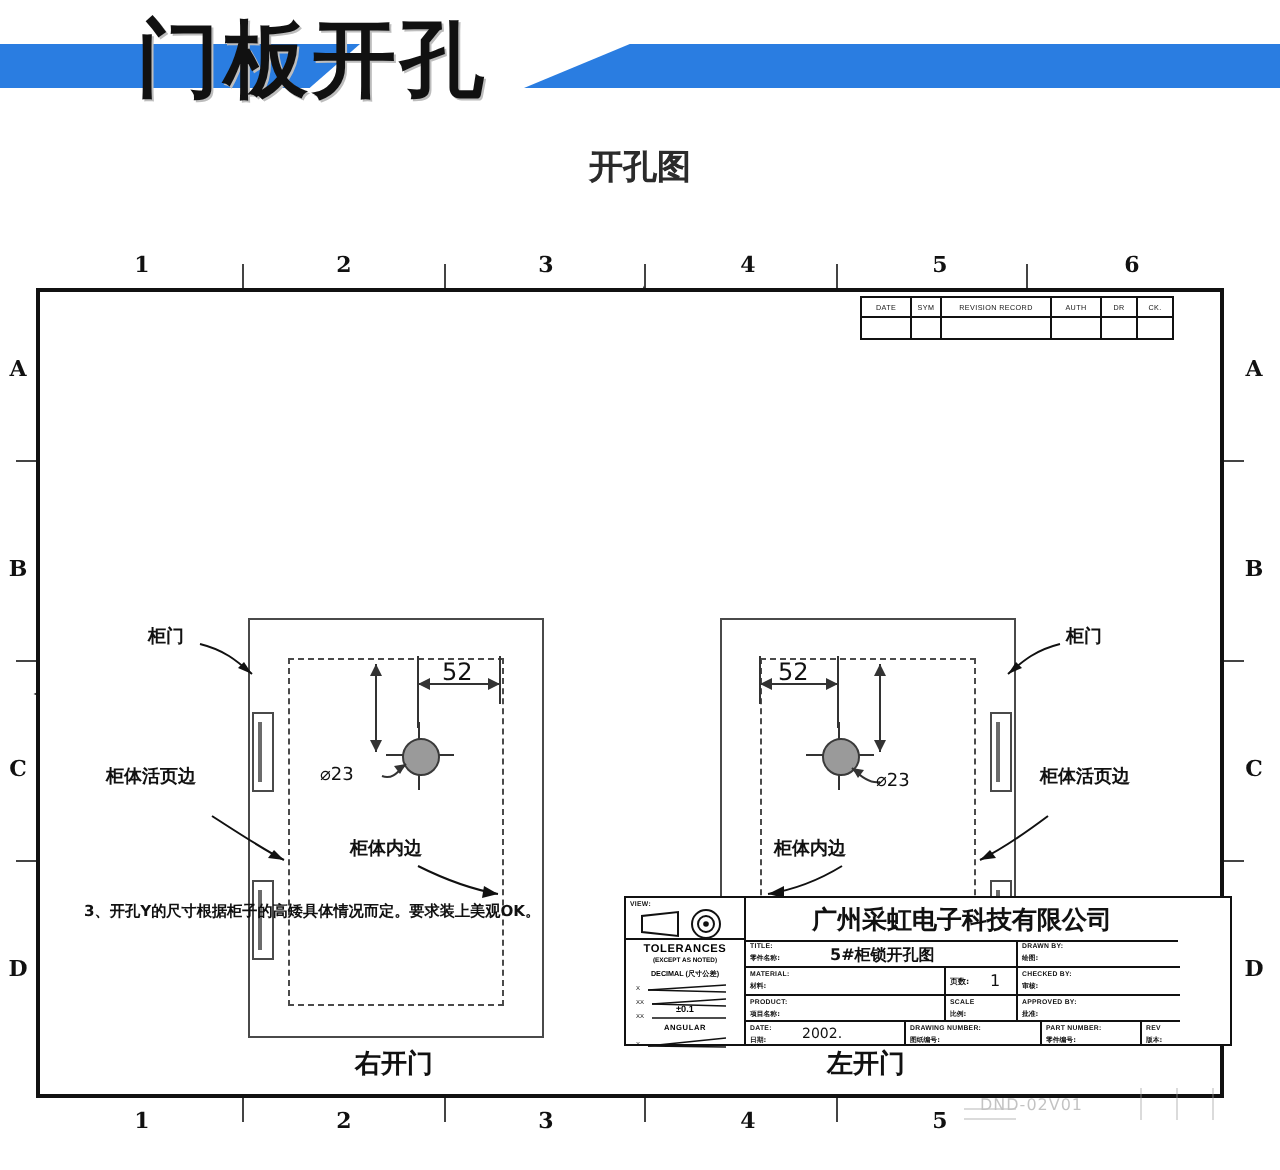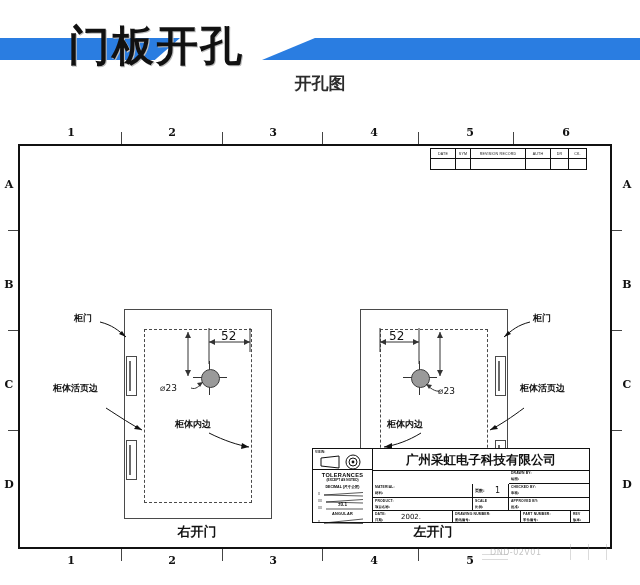--- a/index.html
+++ b/index.html
@@ -3,21 +3,21 @@
 <meta charset="utf-8">
 <style>
   html,body{margin:0;padding:0;}
   body{
     width:640px;height:585px;
     background:#ffffff;
     font-family:"Liberation Sans","DejaVu Sans",sans-serif;
     position:relative;overflow:hidden;
   }
   
-  #header{position:absolute;left:0;top:16px;width:596px;height:62px;}
+  #header{position:absolute;left:0;top:0;width:596px;height:62px;}
   .bar{position:absolute;top:22px;height:22px;background:#2a7de1;}
   .bar-left{left:0;width:180px;
     clip-path:polygon(0 0,100% 0,86% 100%,0 100%);}
   .bar-right{left:262px;width:378px;
     clip-path:polygon(14% 0,100% 0,100% 100%,0 100%);}
   #page-title{
     position:absolute;left:68px;top:2px;
     font-family:"DejaVu Sans",sans-serif;
     font-size:42px;font-weight:bold;color:#111;letter-spacing:2px;
     line-height:56px;white-space:nowrap;z-index:3;
@@ -63,21 +63,21 @@
   .viewcap{position:absolute;font-family:"DejaVu Serif","Liberation Serif",serif;
     font-size:13px;font-weight:bold;color:#111;text-align:center;width:120px;}
   svg.over{position:absolute;left:0;top:0;overflow:visible;pointer-events:none;}
   
   #notes{position:absolute;left:26px;top:330px;width:300px;}
   #notes .nhead{font-family:"DejaVu Sans",sans-serif;font-size:8px;font-weight:bold;
     color:#111;margin-bottom:3px;}
   #notes .nline{font-family:"DejaVu Sans",sans-serif;font-size:7.6px;font-weight:bold;
     color:#111;margin-left:16px;line-height:11px;white-space:nowrap;}
   
-  #titleblock{position:absolute;left:312px;top:328px;width:278px;height:75px;
+  #titleblock{position:absolute;left:312px;top:328px;width:304px;height:75px;
     border:1px solid #111;box-sizing:border-box;background:#fff;}
   #titleblock .cell{position:absolute;box-sizing:border-box;border-right:1px solid #111;
     border-bottom:1px solid #111;}
   .tb-lab{position:absolute;left:2px;top:1px;font-size:3.4px;font-weight:bold;
     font-family:"Liberation Sans",sans-serif;color:#111;letter-spacing:.15px;}
   .tb-lab2{position:absolute;left:2px;top:7px;font-size:3.4px;font-weight:bold;
     font-family:"DejaVu Sans",sans-serif;color:#111;}
   .tb-val{position:absolute;font-family:"DejaVu Sans",sans-serif;color:#111;}
   #company{position:absolute;left:60px;top:1px;width:216px;height:21px;
     border-bottom:1px solid #111;box-sizing:border-box;
@@ -267,20 +267,21 @@
 
     <div class="lbl" style="left:533px;top:192px;">柜门</div>
     <div class="lbl" style="left:520px;top:262px;">柜体活页边</div>
     <div class="lbl" style="left:387px;top:298px;">柜体内边</div>
     <div class="dim" style="left:389px;top:209px;">52</div>
     <div class="dimsm" style="left:438px;top:266px;">⌀23</div>
     <div class="viewcap" style="left:373px;top:403px;">左开门</div>
   </div>
 
   <div id="notes">
+    <div class="nline">3、开孔Y的尺寸根据柜子的高矮具体情况而定。要求装上美观OK。</div>
   </div>
 
   <div id="titleblock">
 
     <div id="viewbox">
       <div class="tb-lab">VIEW:</div>
       <svg width="60" height="21">
         <polygon points="8,9 8,17 26,19 26,7" fill="none" stroke="#111" stroke-width="1"></polygon>
         <circle cx="40" cy="13" r="7" fill="none" stroke="#111" stroke-width="1"></circle>
         <circle cx="40" cy="13" r="4" fill="none" stroke="#111" stroke-width="1"></circle>
@@ -308,20 +309,25 @@
       </svg>
       <div class="t4" style="margin-top:-10px;">±0.1</div>
       <div class="t5" style="margin-top:5px;">ANGULAR</div>
       <svg width="56" height="8" style="display:block;margin:0 auto;">
         <text x="3" y="7" font-size="3" fill="#111">X</text>
         <line x1="9" y1="7" x2="48" y2="3" stroke="#111" stroke-width=".7"></line>
         <line x1="9" y1="7" x2="48" y2="7.5" stroke="#111" stroke-width=".7"></line>
       </svg>
     </div>
 
+    <div class="cell" style="left:60px;top:21px;width:136px;height:14px;">
+      <div class="tb-lab">TITLE:</div>
+      <div class="tb-lab2">零件名称:</div>
+      <div class="tb-val" style="left:42px;top:2px;font-size:8px;font-weight:bold;">5#柜锁开孔图</div>
+    </div>
     <div class="cell" style="left:196px;top:21px;width:81px;height:14px;border-right:none;">
       <div class="tb-lab">DRAWN BY:</div>
       <div class="tb-lab2">绘图:</div>
     </div>
 
     <div class="cell" style="left:60px;top:35px;width:100px;height:14px;">
       <div class="tb-lab">MATERIAL:</div>
       <div class="tb-lab2">材料:</div>
     </div>
     <div class="cell" style="left:160px;top:35px;width:36px;height:14px;">

